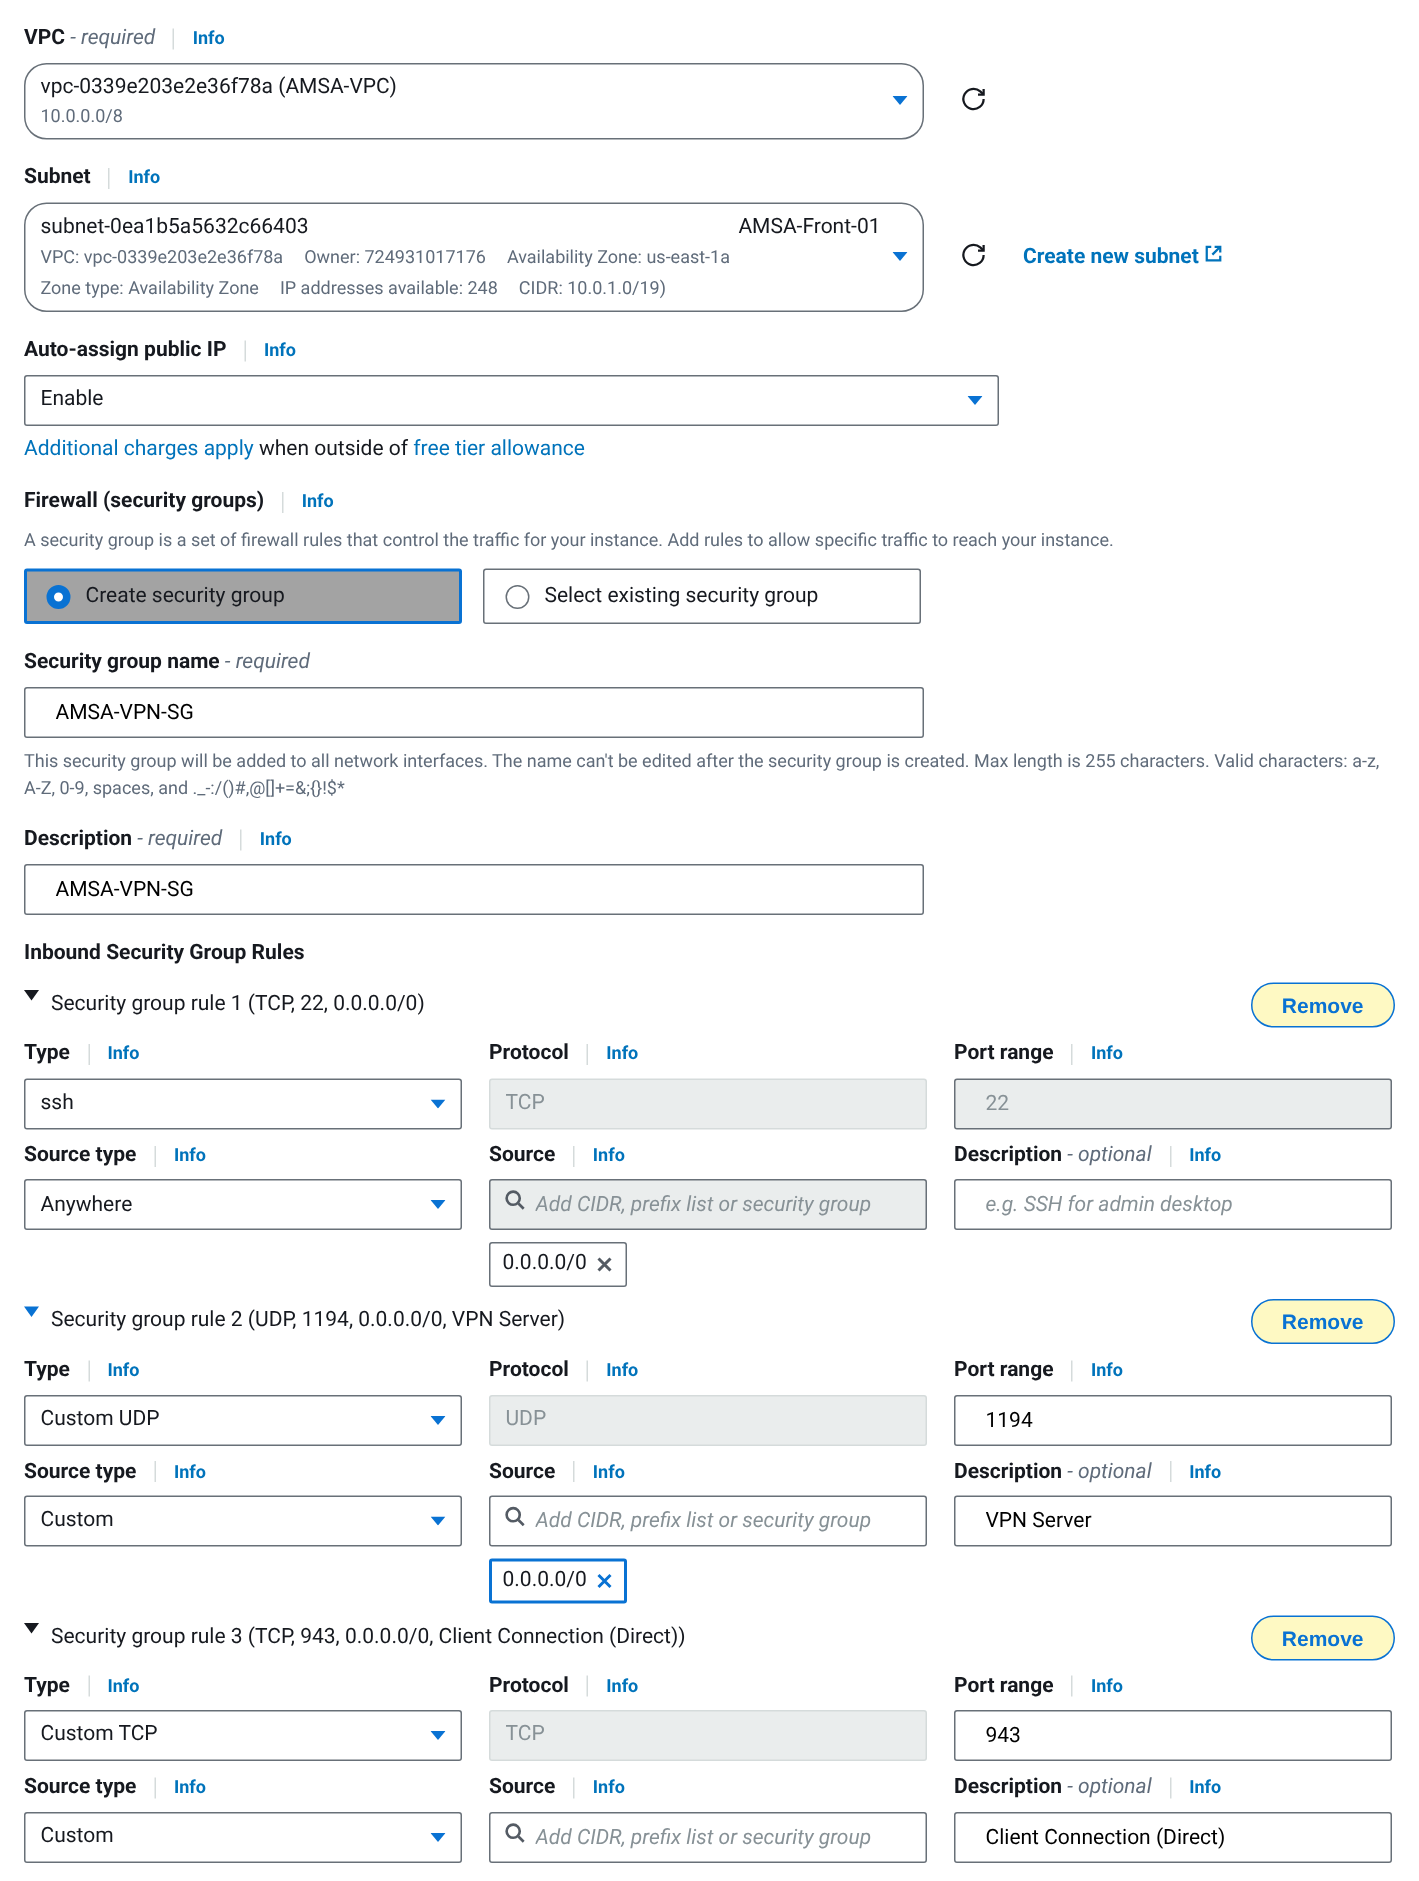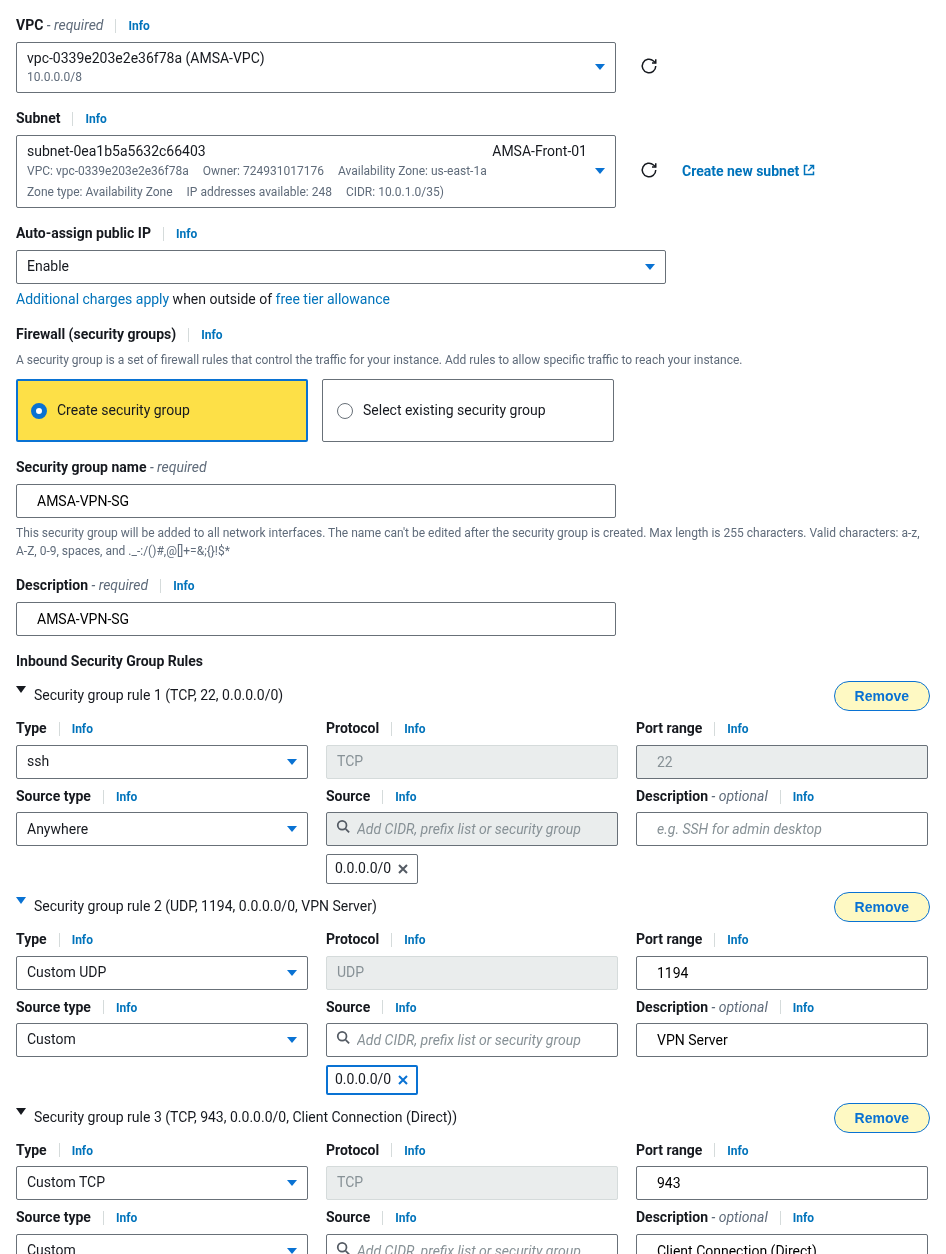--- a/index.html
+++ b/index.html
@@ -56,21 +56,21 @@
     display: flex;
     align-items: center;
     position: relative;
   }
   .select .caret {
     position: absolute;
     right: 10px;
     top: 50%;
     transform: translateY(-50%);
   }
-  .select.multi { flex-direction: column; align-items: stretch; padding: 6px 28px 6px 10px; }
+  .select.multi { flex-direction: column; align-items: stretch; padding: 6px 28px 6px 10px; border-radius: 15px; }
   .input-disabled {
     background: var(--disabled-bg);
     color: var(--disabled-text);
     border-color: var(--border-light);
   }
   .input-real {
     border: 1px solid #687078;
     border-radius: 2px;
     padding: 6px 20px;
     font-size: 14px;
@@ -104,22 +104,22 @@
     display: flex;
     align-items: center;
     gap: 10px;
     cursor: pointer;
     background: #fff;
     flex: 0 0 auto;
     min-width: 292px;
   }
   .radio-pill.selected {
     border: 2px solid var(--blue-dark);
-    background: #fde047;
-    padding: 20px 13px;
+    background: #a3a3a3;
+    padding: 7px 13px;
   }
   .radio-circle {
     width: 16px; height: 16px; border-radius: 50%;
     border: 1px solid #687078; display: flex; align-items: center; justify-content: center;
     background: #fff;
   }
   .radio-pill.selected .radio-circle { border: 5px solid var(--blue-dark); }
   .section-title { font-weight: 700; margin: 8px 0 10px 0; }
   .rule-header {
     display: flex; align-items: center; justify-content: space-between; margin: 8px 0;
@@ -208,21 +208,21 @@
       <div class="subnet-top">
         <span>subnet-0ea1b5a5632c66403</span>
         <span>AMSA-Front-01</span>
       </div>
       <div class="subnet-meta">
         <span>VPC: vpc-0339e203e2e36f78a</span>
         <span>Owner: 724931017176</span>
         <span>Availability Zone: us-east-1a</span>
         <span>Zone type: Availability Zone</span>
         <span>IP addresses available: 248</span>
-        <span>CIDR: 10.0.1.0/35)</span>
+        <span>CIDR: 10.0.1.0/19)</span>
       </div>
       <span class="caret">
           <svg width="10" height="6">
             <polygon points="0,0 10,0 5,6" fill="#0972d3"></polygon>
           </svg>
         </span>
     </div>
     <button class="refresh-btn">
       <span>
         <svg width="18" height="18" viewBox="0 0 24 24" fill="none" stroke="#16191f" stroke-width="2">

